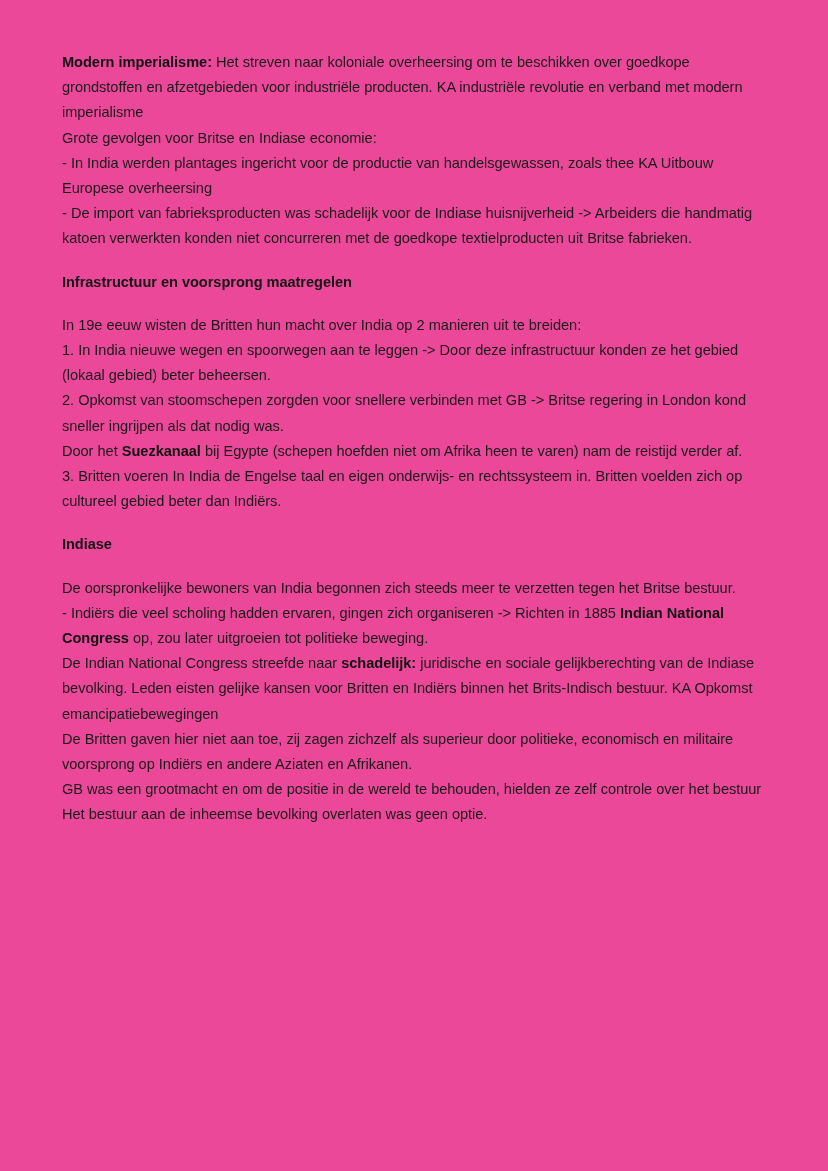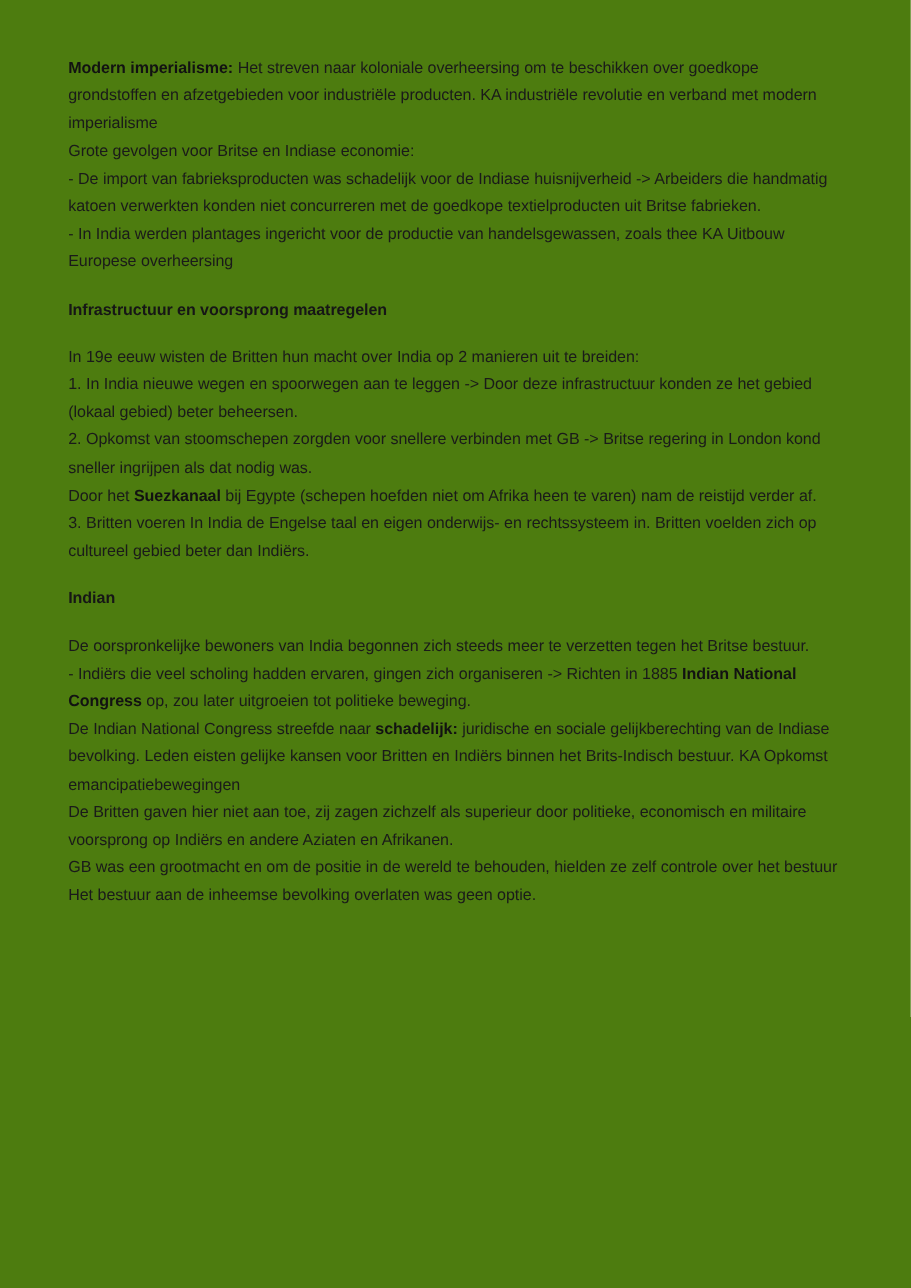--- a/index.html
+++ b/index.html
@@ -13,21 +13,21 @@
     height: 1171px;
     overflow: hidden;
     font-family: "Liberation Sans", "DejaVu Sans", sans-serif;
     color: #1a1a1a;
     -webkit-font-smoothing: antialiased;
   }
   .page {
     box-sizing: border-box;
     width: 828px;
     height: 1171px;
-    background: #4d7c0f;
+    background: #ec4899;
     padding: 50px 58px 0 62px;
   }
   .doc-body {
     width: 710px;
   }
   p.para {
     margin: 0;
     font-size: 14.6px;
     line-height: 25.2px;
     color: #1a1a1a;
@@ -50,37 +50,37 @@
 </head>
 <body>
 
 <div class="page">
   <div class="doc-body">
 
     <p class="para"><span class="b">Modern imperialisme:</span><span> Het streven naar koloniale overheersing om te beschikken over goedkope grondstoffen en afzetgebieden voor industriële producten. KA industriële revolutie en verband met modern imperialisme</span></p>
 
     <p class="para">Grote gevolgen voor Britse en Indiase economie:</p>
 
+    <p class="para">- In India werden plantages ingericht voor de productie van handelsgewassen, zoals thee KA Uitbouw Europese overheersing</p>
+
     <p class="para">- De import van fabrieksproducten was schadelijk voor de Indiase huisnijverheid -&gt; Arbeiders die handmatig katoen verwerkten konden niet concurreren met de goedkope textielproducten uit Britse fabrieken.</p>
-
-    <p class="para">- In India werden plantages ingericht voor de productie van handelsgewassen, zoals thee KA Uitbouw Europese overheersing</p>
 
     <h2 class="section-heading">Infrastructuur en voorsprong maatregelen</h2>
 
     <p class="para">In 19e eeuw wisten de Britten hun macht over India op 2 manieren uit te breiden:</p>
 
     <p class="para">1. In India nieuwe wegen en spoorwegen aan te leggen -&gt; Door deze infrastructuur konden ze het gebied (lokaal gebied) beter beheersen.</p>
 
     <p class="para">2.  Opkomst van stoomschepen zorgden voor snellere verbinden met GB -&gt; Britse regering in London kond sneller ingrijpen als dat nodig was.</p>
 
     <p class="para"><span>Door het </span><span class="b">Suezkanaal</span><span> bij Egypte (schepen hoefden niet om Afrika heen te varen) nam de reistijd verder af.</span></p>
 
     <p class="para">3. Britten voeren In India de Engelse taal en eigen onderwijs- en rechtssysteem in. Britten voelden zich op cultureel gebied beter dan Indiërs.</p>
 
-    <h2 class="section-heading">Indian</h2>
+    <h2 class="section-heading">Indiase</h2>
 
     <p class="para">De oorspronkelijke bewoners van India begonnen zich steeds meer te verzetten tegen het Britse bestuur.</p>
 
     <p class="para"><span>- Indiërs die veel scholing hadden ervaren, gingen zich organiseren -&gt; Richten in 1885 </span><span class="b">Indian National Congress</span><span> op, zou later uitgroeien tot politieke beweging.</span></p>
 
     <p class="para"><span>De Indian National Congress streefde naar </span><span class="b">schadelijk:</span><span> juridische en sociale gelijkberechting van de Indiase bevolking. Leden eisten gelijke kansen voor Britten en Indiërs binnen het Brits-Indisch bestuur. KA Opkomst emancipatiebewegingen</span></p>
 
     <p class="para">De Britten gaven hier niet aan toe, zij zagen zichzelf als superieur door politieke, economisch en militaire voorsprong op Indiërs en andere Aziaten en Afrikanen.</p>
 
     <p class="para">GB was een grootmacht en om de positie in de wereld te behouden, hielden ze zelf controle over het bestuur Het bestuur aan de inheemse bevolking overlaten was geen optie.</p>

